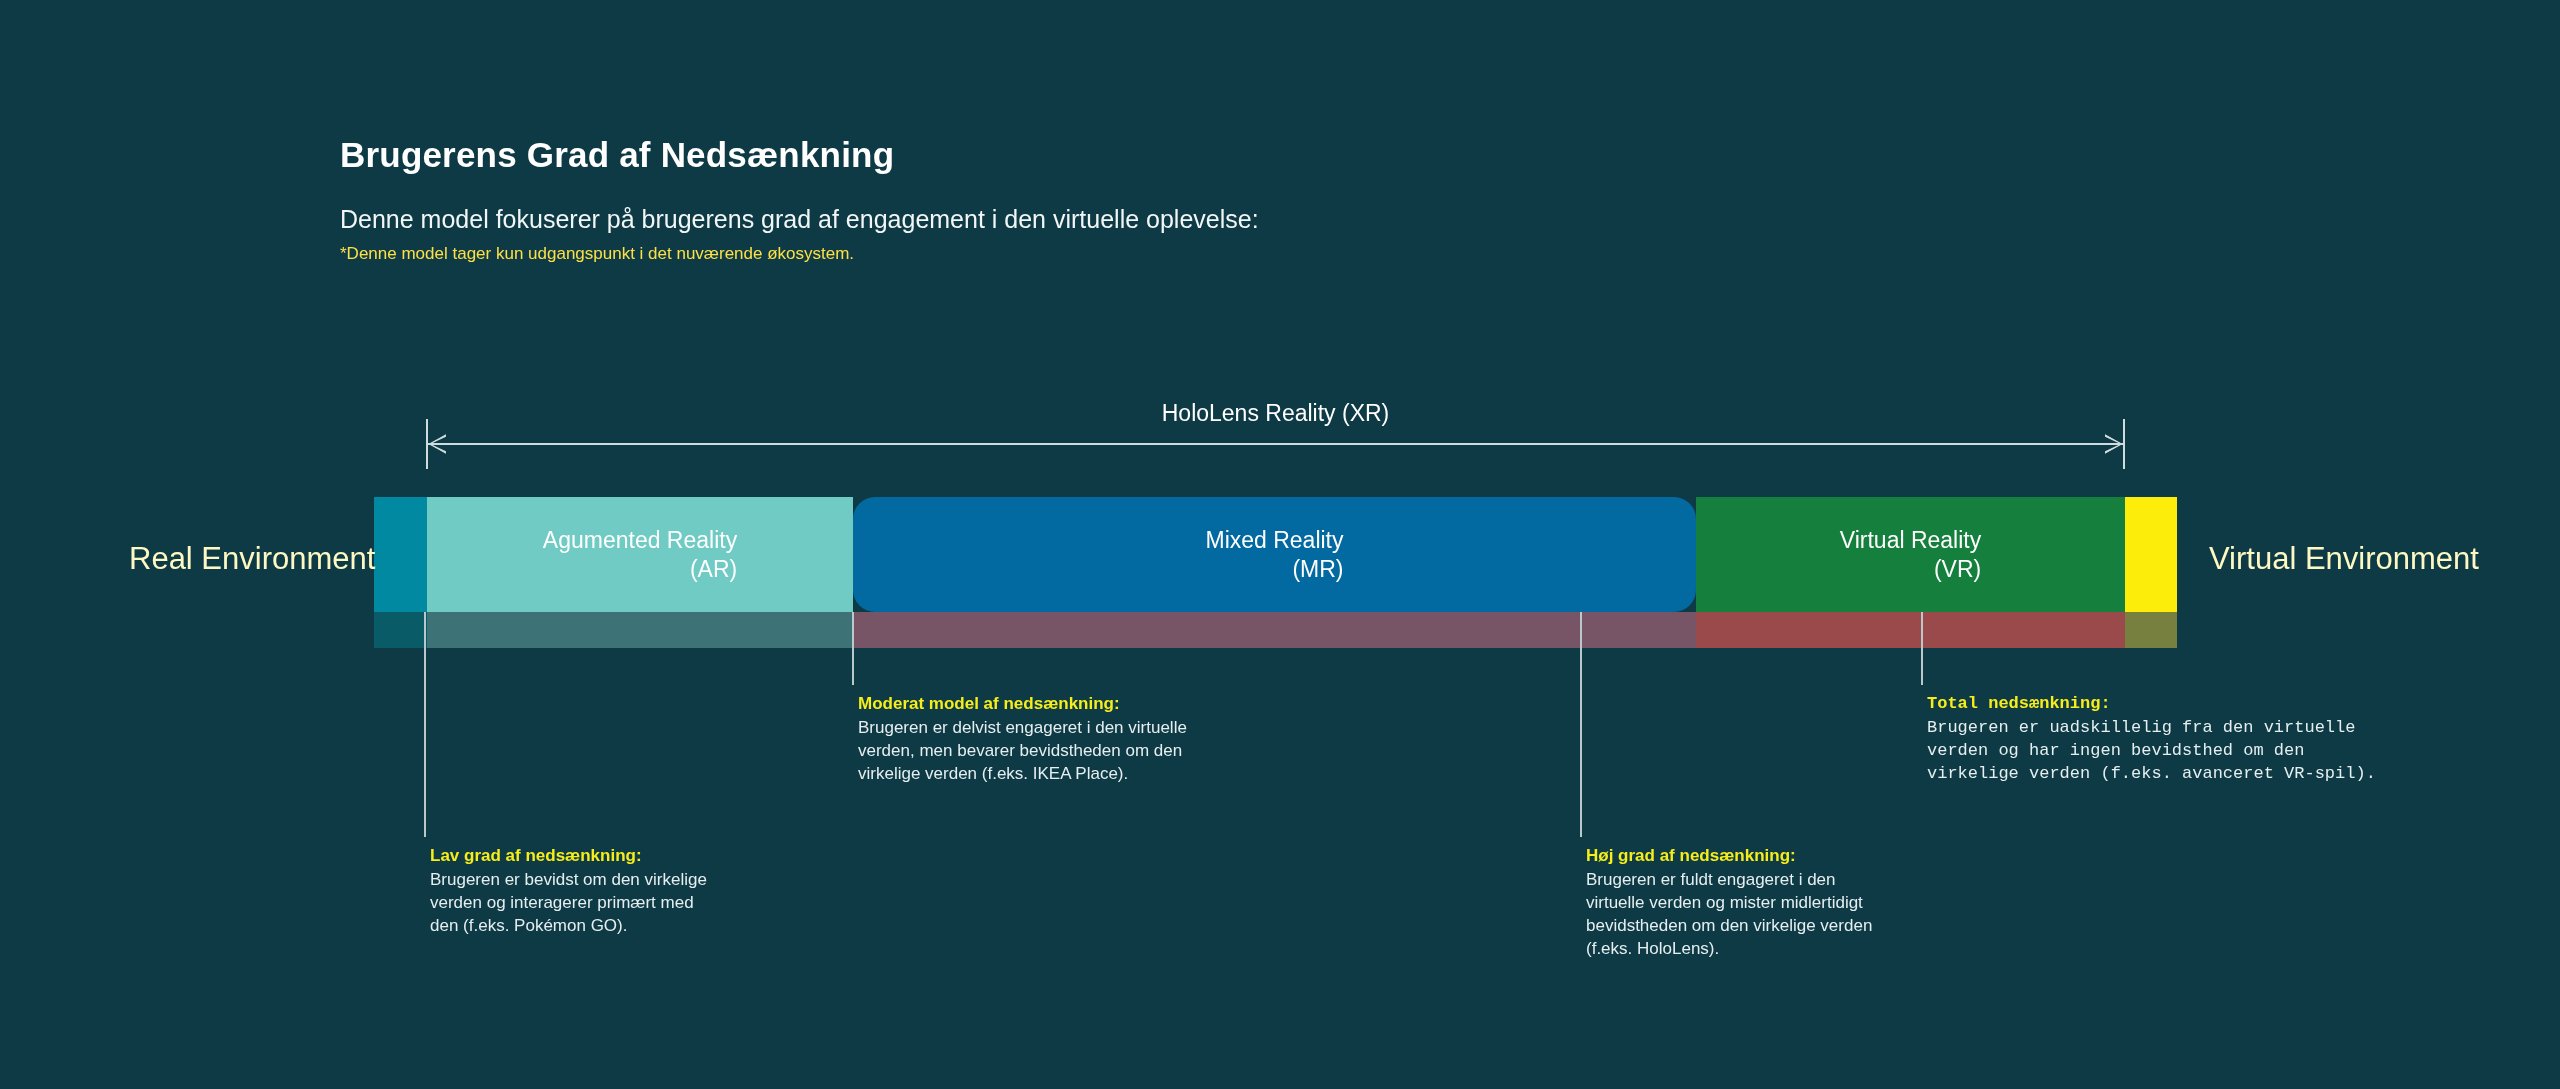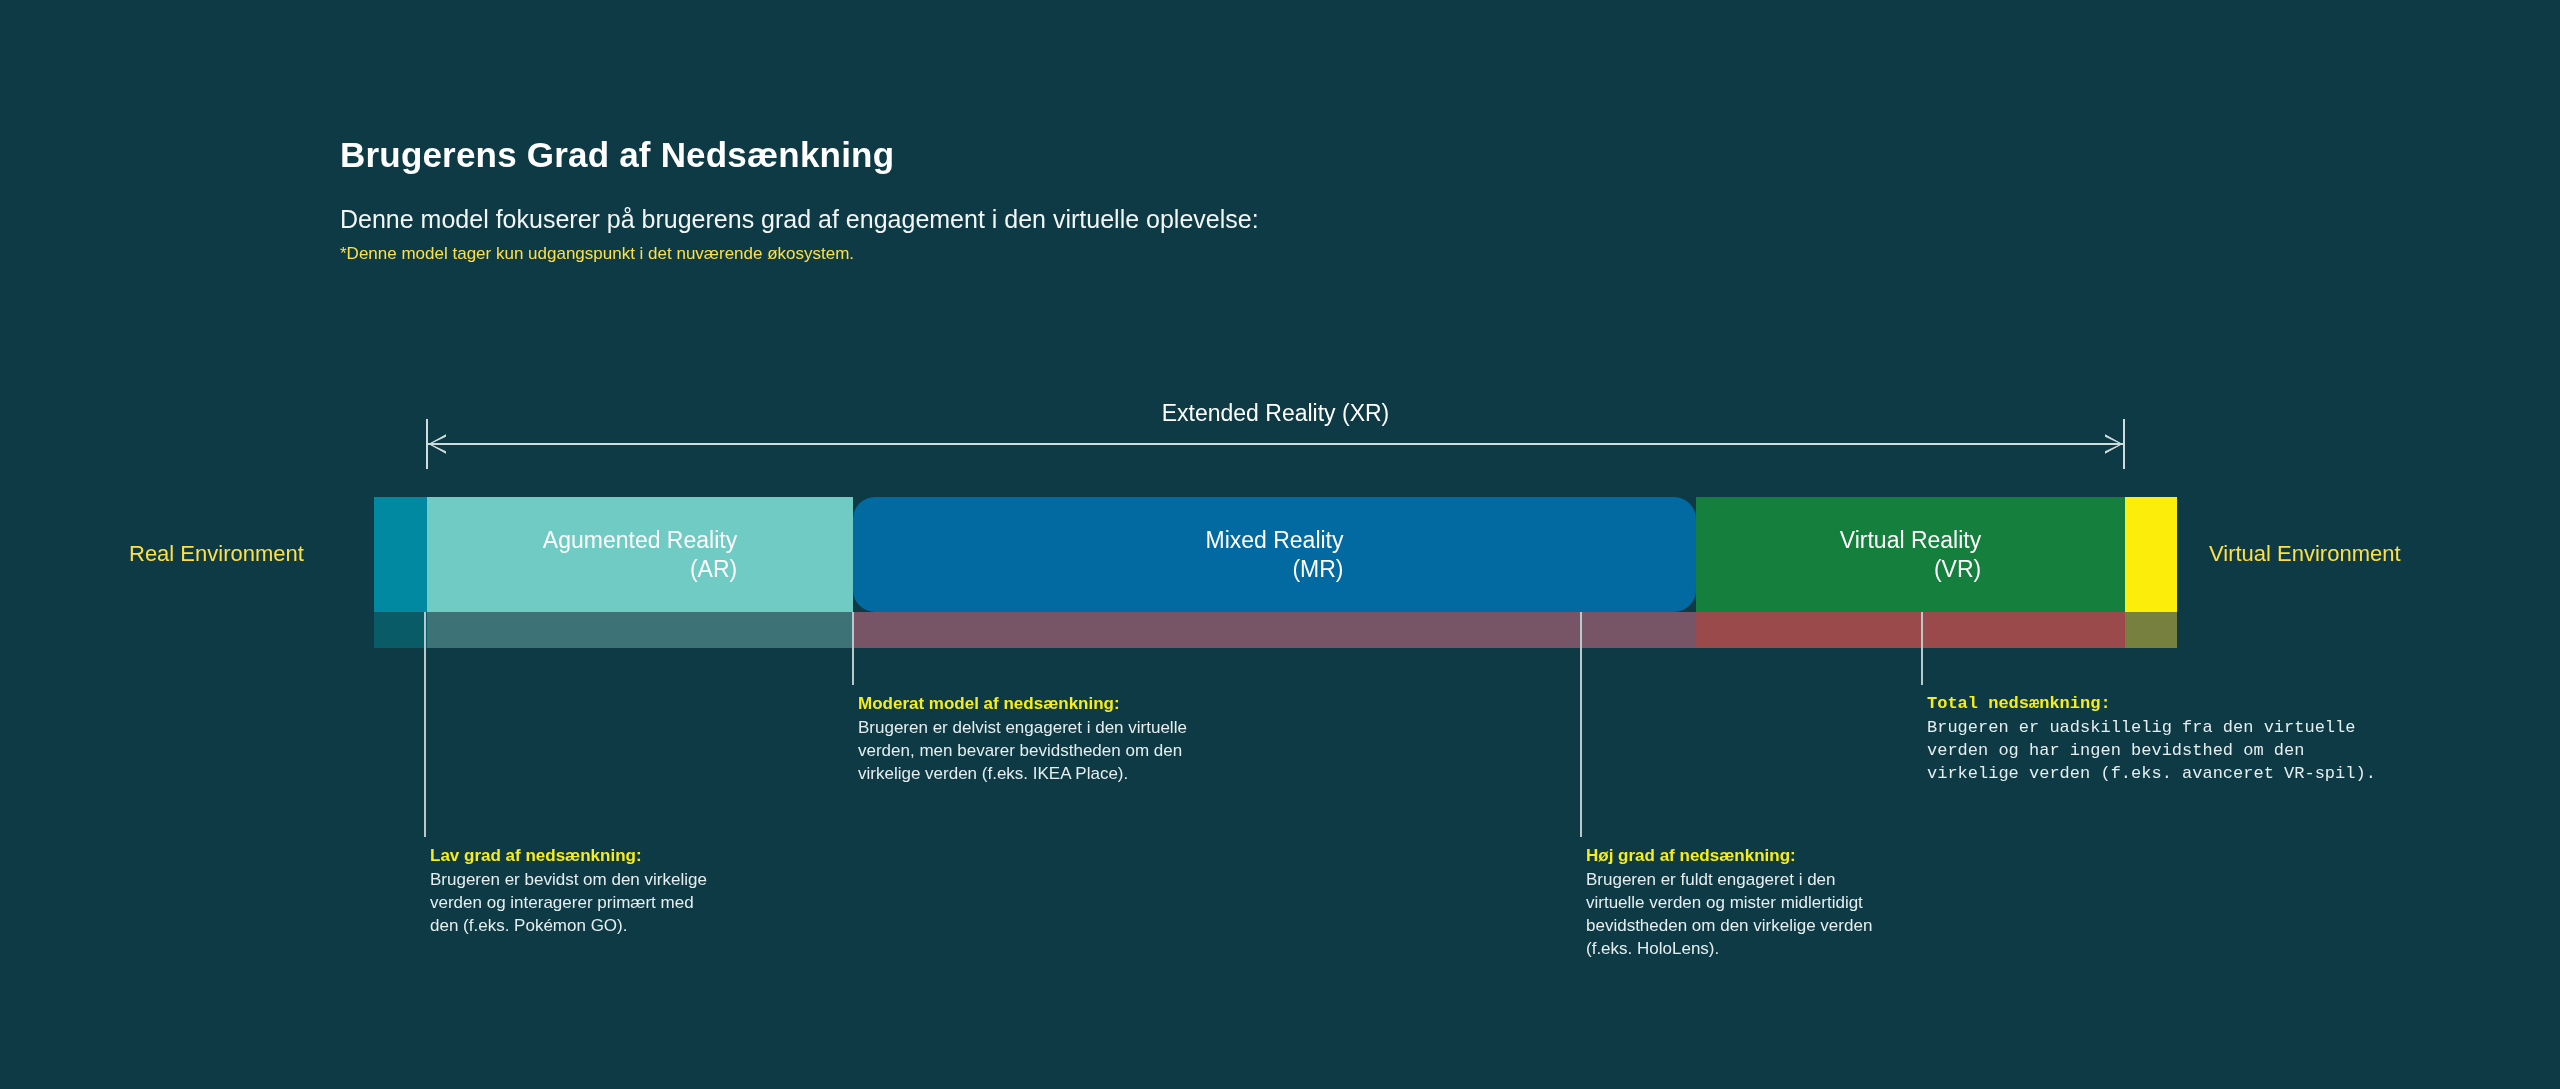--- a/index.html
+++ b/index.html
@@ -119,22 +119,22 @@
     top: 612px;
     height: 36px;
     display: flex;
   }
   .shadow-seg { height: 36px; }
 
   
   .env-label {
     position: absolute;
     top: 541px;
-    font-size: 22px;
-    color: #fde047;
+    font-size: 31px;
+    color: #fef9c3;
     white-space: nowrap;
   }
   #label-real    { left: 129px; }
   #label-virtual { left: 2209px; }
 
   
   .annotation { position: absolute; }
   .ann-line {
     position: absolute;
     width: 2px;
@@ -160,21 +160,21 @@
 <body>
 
 <div id="header">
   <h1 id="page-title">Brugerens Grad af Nedsænkning</h1>
   <div id="subtitle">Denne model fokuserer på brugerens grad af engagement i den virtuelle oplevelse:</div>
   <div id="footnote">*Denne model tager kun udgangspunkt i det nuværende økosystem.</div>
 </div>
 
 <div id="spectrum-region">
 
-  <div id="xr-label">Extended Reality (XR)</div>
+  <div id="xr-label">HoloLens Reality (XR)</div>
 
   <div id="xr-bracket">
     <div class="tick left"></div>
     <div class="tick right"></div>
     <div class="arrowhead left"></div>
     <div class="arrowhead right"></div>
   </div>
 
   <div id="bar-main">
       <div class="bar-seg" style="width: 53px; background: rgb(0, 137, 160);"></div>

